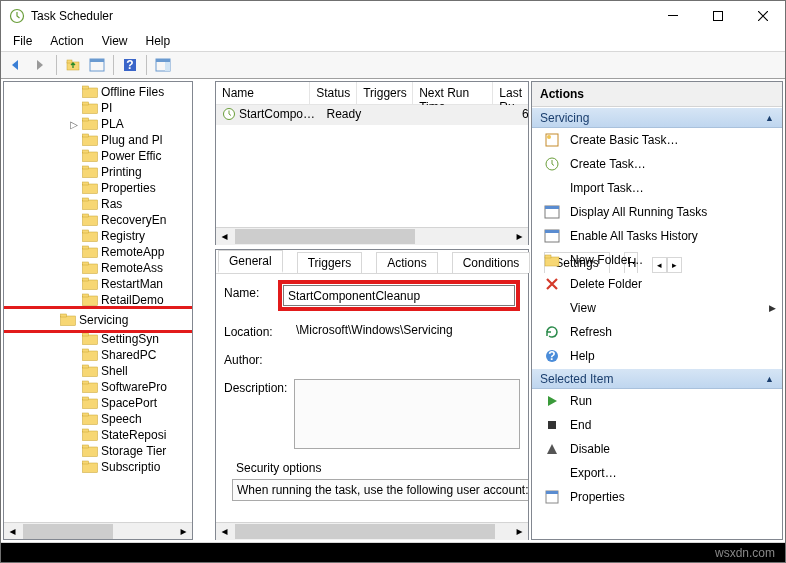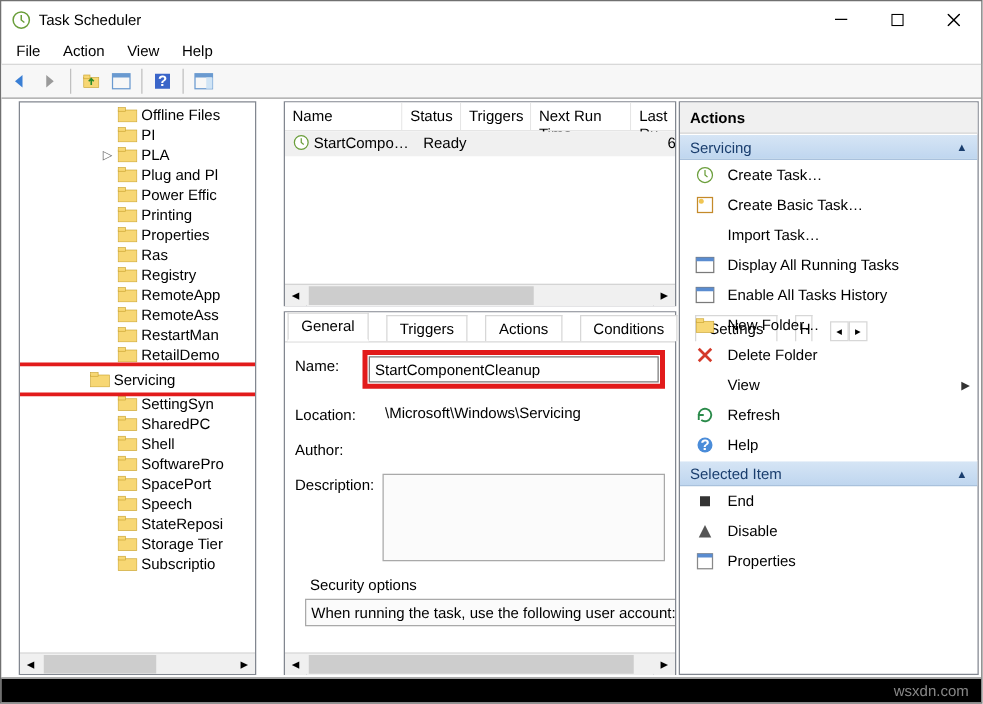--- a/index.html
+++ b/index.html
@@ -8,21 +8,21 @@
 .title-bar .title-icon { width: 16px; height: 16px; margin-right: 6px; }
 .title-bar .title-text { flex: 1; font-size: 12px; }
 .title-bar .win-controls { display: flex; }
 .title-bar .win-btn { width: 45px; height: 30px; display: flex; align-items: center; justify-content: center; }
 .menubar { height: 20px; display: flex; align-items: center; padding: 0 4px; gap: 2px; }
 .menubar .menu-item { padding: 2px 8px; }
 .toolbar { height: 28px; border-top: 1px solid #d8d8d8; border-bottom: 1px solid #a0a0a0; background: #f7f7f7; display: flex; align-items: center; padding: 0 4px; gap: 2px; }
 .toolbar .tbtn { width: 22px; height: 22px; display: flex; align-items: center; justify-content: center; }
 .toolbar .sep { width: 1px; height: 20px; background: #c0c0c0; margin: 0 3px; }
 .workspace { flex: 1; display: flex; min-height: 0; }
-.tree-pane { width: 190px; overflow: hidden; position: relative; display: flex; flex-direction: column; border: 1px solid #828790; margin: 2px 1px 2px 14px; text-align: center; }
+.tree-pane { width: 190px; overflow: hidden; position: relative; display: flex; flex-direction: column; border: 1px solid #828790; margin: 2px 1px 2px 2px; text-align: center; }
 .tree-scroll { flex: 1; overflow: hidden; padding-top: 2px; }
 .tree-row { display: flex; align-items: center; height: 16px; padding-left: 78px; white-space: nowrap; }
 .tree-row.has-expander { padding-left: 62px; }
 .tree-row .expander { width: 16px; display: flex; align-items: center; justify-content: center; color: #6b6b6b; font-size: 10px; }
 .tree-row .folder-icon { width: 16px; height: 14px; margin-right: 3px; }
 .tree-row.highlighted { outline: 3px solid #e21b1b; outline-offset: -1px; padding-left: 60px; margin-left: -4px; margin-right: -6px; height: 23px; }
 .tree-hscroll { height: 17px; background: #f0f0f0; border-top: 1px solid #d4d4d4; display: flex; align-items: center; }
 .hscroll-arrow { width: 17px; height: 17px; background: #f0f0f0; display: flex; align-items: center; justify-content: center; }
 .hscroll-track { flex: 1; background: #f0f0f0; position: relative; height: 17px; }
 .hscroll-thumb { position: absolute; height: 15px; top: 1px; background: #cdcdcd; }
@@ -218,20 +218,29 @@
           </span>
           <span>Ras</span>
         </div>
         <div class="tree-row">
           <span class="folder-icon">
             <svg width="16" height="13" viewBox="0 0 16 13">
               <rect x="0.5" y="3" width="15" height="9.5" class="folder-svg"></rect>
               <rect x="0.5" y="1" width="6" height="3" class="folder-svg"></rect>
             </svg>
           </span>
+          <span>RecoveryEn</span>
+        </div>
+        <div class="tree-row">
+          <span class="folder-icon">
+            <svg width="16" height="13" viewBox="0 0 16 13">
+              <rect x="0.5" y="3" width="15" height="9.5" class="folder-svg"></rect>
+              <rect x="0.5" y="1" width="6" height="3" class="folder-svg"></rect>
+            </svg>
+          </span>
           <span>Registry</span>
         </div>
         <div class="tree-row">
           <span class="folder-icon">
             <svg width="16" height="13" viewBox="0 0 16 13">
               <rect x="0.5" y="3" width="15" height="9.5" class="folder-svg"></rect>
               <rect x="0.5" y="1" width="6" height="3" class="folder-svg"></rect>
             </svg>
           </span>
           <span>RemoteApp</span>
@@ -449,34 +458,34 @@
   <div class="actions-pane">
     <div class="actions-header">Actions</div>
     <div class="actions-body">
       <div class="action-section">
         <span>Servicing</span>
         <span class="collapse">▲</span>
       </div>
       <div class="action-item">
           <span class="aicon">
             <svg width="16" height="16">
+              <rect x="2" y="2" width="12" height="12" fill="#fff" stroke="#c48a2a"></rect>
+              <circle cx="5" cy="5" r="2" fill="#f0c552"></circle>
+            </svg>
+          </span>
+          <span>Create Basic Task…</span>
+        </div>
+      <div class="action-item">
+          <span class="aicon">
+            <svg width="16" height="16">
               <circle cx="8" cy="8" r="6" fill="#fff" stroke="#6a9e3a"></circle>
               <path d="M8 4v4l2 1.5" stroke="#6a9e3a" fill="none"></path>
             </svg>
           </span>
           <span>Create Task…</span>
-        </div>
-      <div class="action-item">
-          <span class="aicon">
-            <svg width="16" height="16">
-              <rect x="2" y="2" width="12" height="12" fill="#fff" stroke="#c48a2a"></rect>
-              <circle cx="5" cy="5" r="2" fill="#f0c552"></circle>
-            </svg>
-          </span>
-          <span>Create Basic Task…</span>
         </div>
       <div class="action-item">
           <span class="aicon"></span>
           <span>Import Task…</span>
         </div>
       <div class="action-item">
           <span class="aicon">
             <svg width="16" height="16">
               <rect x="1" y="2" width="14" height="12" fill="#fff" stroke="#7a7a7a"></rect>
               <rect x="1" y="2" width="14" height="3" fill="#5a8cd0"></rect>
@@ -534,32 +543,44 @@
           <span>Help</span>
         </div>
 
       <div class="action-section">
         <span>Selected Item</span>
         <span class="collapse">▲</span>
       </div>
       <div class="action-item">
           <span class="aicon">
             <svg width="14" height="14">
+              <path d="M3 2 L12 7 L3 12 Z" fill="#3a9a3a"></path>
+            </svg>
+          </span>
+          <span>Run</span>
+        </div>
+      <div class="action-item">
+          <span class="aicon">
+            <svg width="14" height="14">
               <rect x="3" y="3" width="8" height="8" fill="#333"></rect>
             </svg>
           </span>
           <span>End</span>
         </div>
       <div class="action-item">
           <span class="aicon">
             <svg width="14" height="14">
               <path d="M7 2 L12 12 L2 12 Z" fill="#555"></path>
             </svg>
           </span>
           <span>Disable</span>
+        </div>
+      <div class="action-item">
+          <span class="aicon"></span>
+          <span>Export…</span>
         </div>
       <div class="action-item">
           <span class="aicon">
             <svg width="16" height="16">
               <rect x="2" y="2" width="12" height="12" fill="#fff" stroke="#888"></rect>
               <rect x="2" y="2" width="12" height="3" fill="#5a8cd0"></rect>
             </svg>
           </span>
           <span>Properties</span>
         </div>

